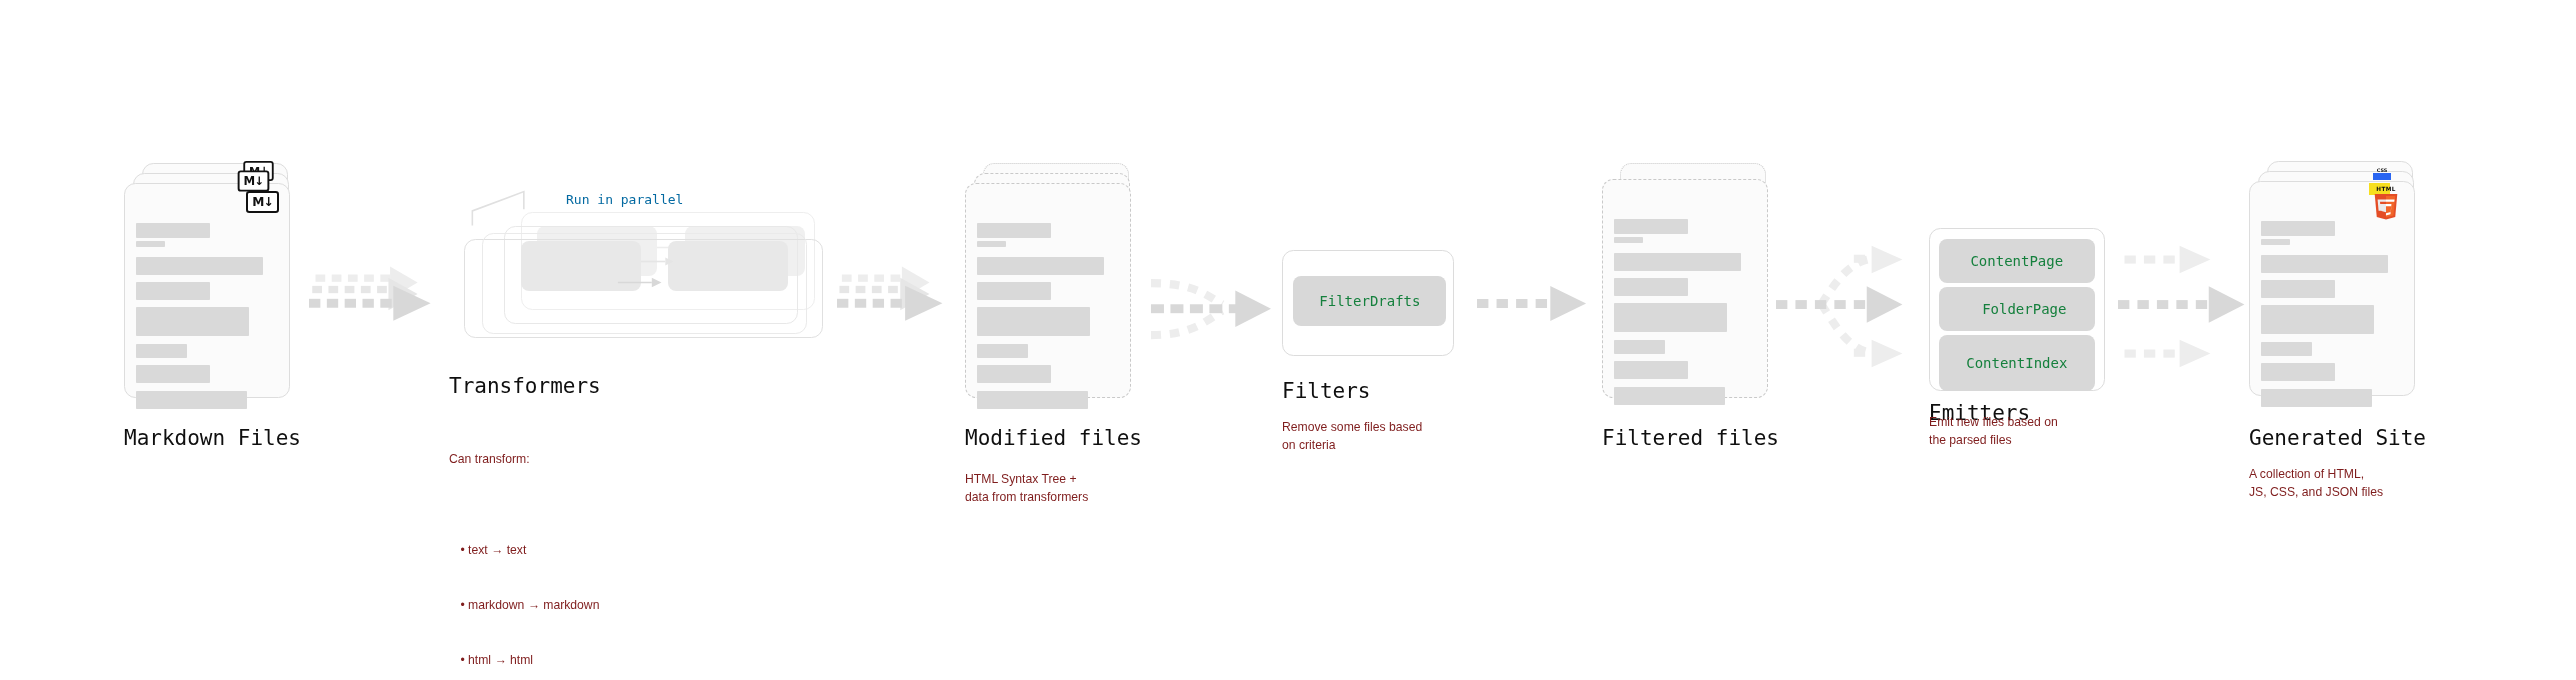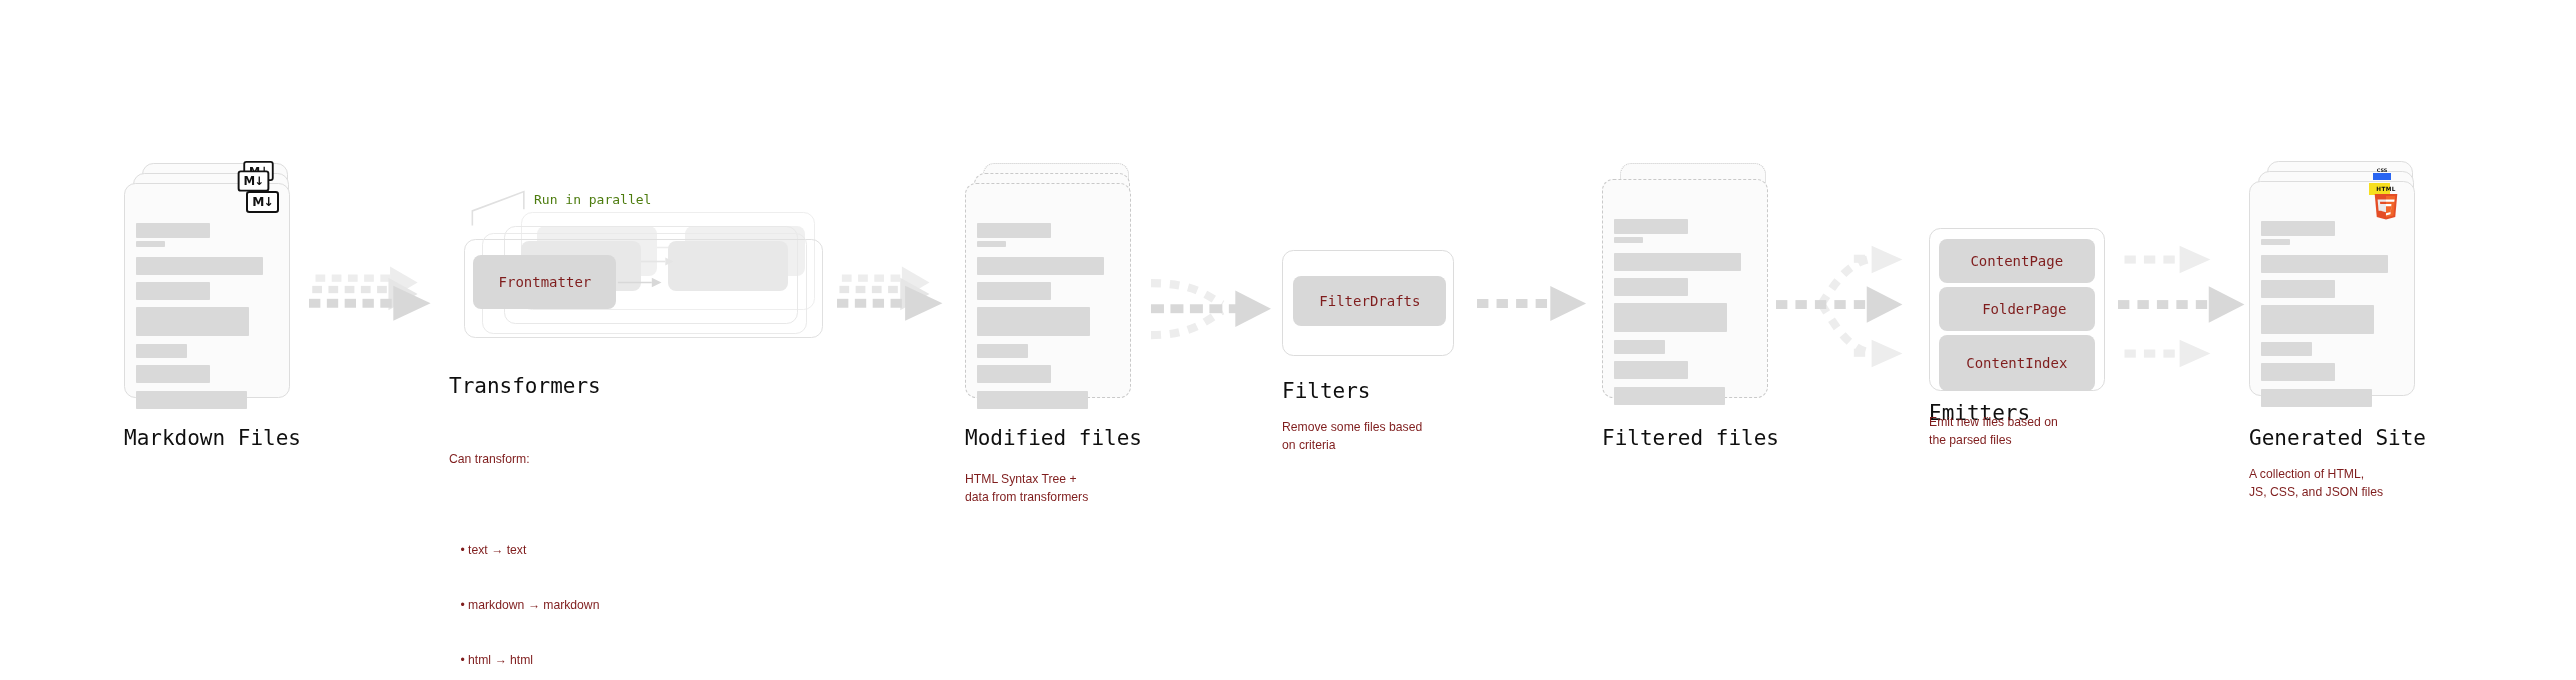--- a/index.html
+++ b/index.html
@@ -110,21 +110,21 @@
   }
   .chip {
     position: absolute;
     background: #d8d8d8;
     border-radius: 8.1px;
     display: flex;
     align-items: center;
     justify-content: center;
     font-family: "DejaVu Sans Mono", "Liberation Mono", monospace;
     font-size: 14px;
-    color: #7f1d1d;
+    color: #15803d;
     box-sizing: border-box;
     white-space: nowrap;
   }
 
   
   .caption-title {
     position: absolute;
     font-family: "DejaVu Sans Mono", "Liberation Mono", monospace;
     font-size: 21px;
     color: #0f0f0f;
@@ -141,22 +141,23 @@
   }
   .caption-body ul {
     margin: 0; padding: 0 0 0 11.4px; list-style: none;
   }
   .caption-body li::before { content: "• "; }
 
   .parallel-label {
     position: absolute;
     font-family: "DejaVu Sans Mono", "Liberation Mono", monospace;
     font-size: 13px;
-    color: #4d7c0f;
+    color: #0369a1;
     white-space: nowrap;
+    margin-left: 32px;
   }
 
   svg { display: block; overflow: visible; }
 </style>
 </head>
 <body>
 
 <div id="board">
 
   <div class="stage doc-stack" style="left:124px; top:163px;">
@@ -235,23 +236,20 @@
     <div class="groupbox" style="left:55px; top:34px; width:294px; height:98px; border-color:#e8e8e8;"></div>
     <div class="chip" style="left:72px; top:49px; width:120px; height:50px; background:#e8e8e8; color:transparent;"></div>
     <div class="chip" style="left:219px; top:49px; width:120px; height:50px; background:#e8e8e8; color:transparent;"></div>
     <svg style="position:absolute; left:192px; top:63px;" width="34" height="13" viewBox="0 0 42 16">
       <path d="M0 8 L30 8" stroke="#e5e5e5" stroke-width="2" fill="none"></path>
       <polygon points="30,3 40,8 30,13" fill="#e5e5e5"></polygon>
     </svg>
 
     <div class="groupbox" style="left:14.6px; top:47px; width:359px; height:99px; border-color:#e0e0e0;"></div>
     <div class="groupbox" style="left:32.5px; top:41px; width:325px; height:101px; border-color:#eaeaea;"></div>
-    <div class="chip" style="left:24.4px; top:63px; width:143px; height:54px;">
-      <span>Frontmatter</span>
-    </div>
     <svg style="position:absolute; left:167px; top:80px;" width="49" height="21" viewBox="0 0 60 26">
       <path d="M2 13 L44 13" stroke="#d8d8d8" stroke-width="2" fill="none"></path>
       <polygon points="44,7 56,13 44,19" fill="#d8d8d8"></polygon>
     </svg>
   </div>
 
   <div class="caption-title" style="left:449px; top:374px;">Transformers</div>
   <div class="caption-body" style="left:449px; top:413px;">
     <div>Can transform:</div>
     <ul>

